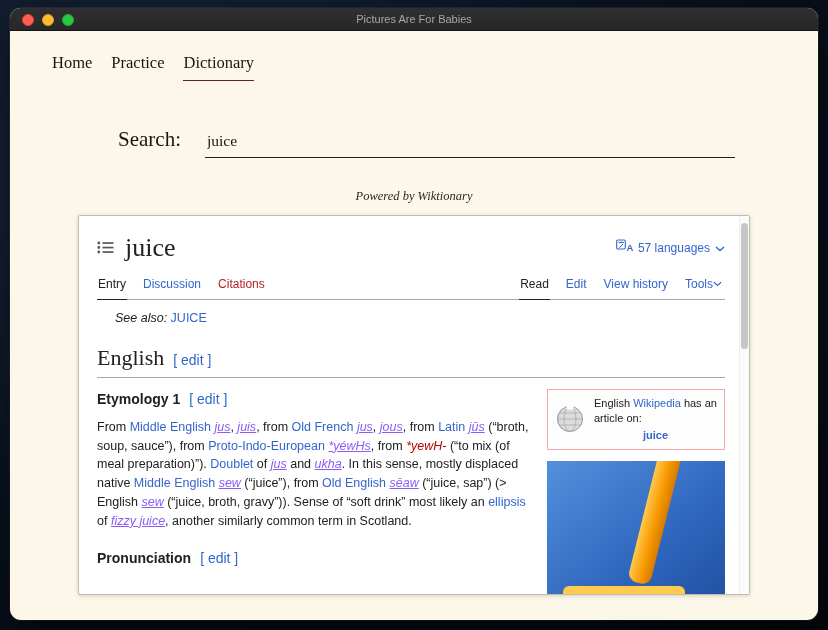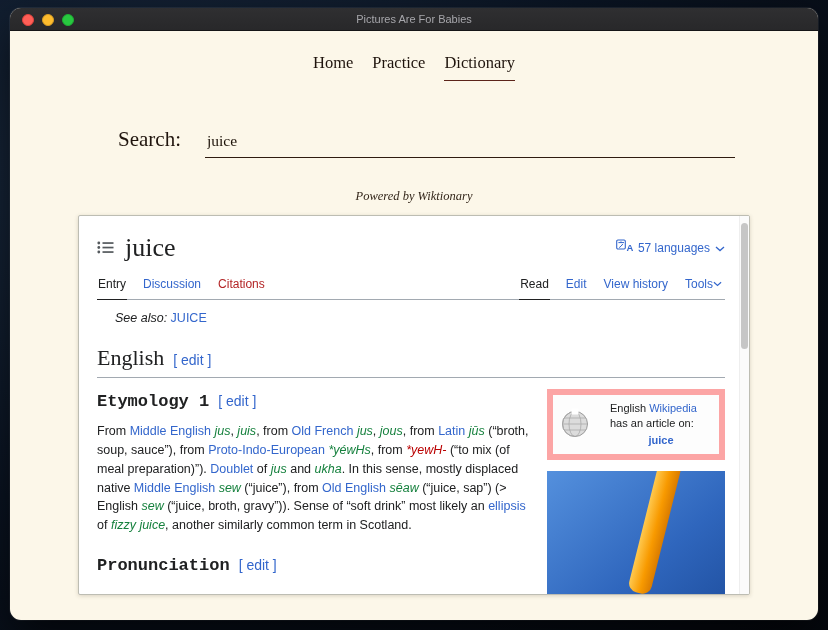--- a/index.html
+++ b/index.html
@@ -22,21 +22,21 @@
   }
   .titlebar-title{ color:#a6a6ab; font-size:11px; }
   .traffic{ position:absolute; left:12px; top:6px; display:flex; gap:8px; }
   .dot{ width:12px; height:12px; border-radius:50%; }
   .dot-close{ background:#ff5f57; border:0.5px solid #e0443e; }
   .dot-min{ background:#febc2e; border:0.5px solid #d89e24; }
   .dot-zoom{ background:#28c840; border:0.5px solid #1faf34; }
 
   .app{ position:relative; flex:1; font-family:"Liberation Serif", serif; color:#1f140d; }
 
-  .nav{ position:absolute; top:22px; left:42px; right:42px; display:flex; justify-content:center; font-size:16.5px; }
+  .nav{ position:absolute; top:22px; left:42px; right:42px; display:flex; justify-content:space-between; font-size:16.5px; }
   .nav-group{ display:flex; gap:19px; }
   .nav-item{ padding-bottom:7px; cursor:default; }
   .nav-item.active{ border-bottom:1.5px solid #5c241a; }
 
   .search-row{ position:absolute; top:96px; left:108px; display:flex; align-items:baseline; }
   .search-label{ font-size:21px; margin-right:24px; }
   .search-input{
     width:530px; border:none; outline:none; background:transparent;
     border-bottom:1.5px solid #2f1c10; font-family:"Liberation Serif", serif;
     font-size:15.5px; color:#1c1208; padding:0 0 7px 2px;
@@ -73,23 +73,23 @@
   .see-also .lbl{ font-style:italic; }
   .see-also a{ color:#3366cc; text-decoration:none; }
 
   .lang-heading{ display:flex; align-items:baseline; gap:9px; margin-top:13px; }
   .lang-heading .h{ font-family:"Liberation Serif", serif; font-size:22px; font-weight:400; }
   .edit-lnk{ font-size:14px; color:#3366cc; cursor:pointer; }
   .h-rule{ border:none; border-top:1px solid #a2a9b1; margin:3px 0 11px; }
 
   .content{ position:relative; }
   .infobox{
-    float:right; clear:right; width:178px; border:6px solid #fca5a5; background:#fdfdfd;
+    float:right; clear:right; width:178px; border:1px solid #fca5a5; background:#fdfdfd;
     padding:6px 7px; margin:0 0 11px 14px; font-size:11px; line-height:1.35;
-    display:flex; gap:20px; align-items:center;
+    display:flex; gap:9px; align-items:center;
   }
   .infobox .txt{ flex:1; }
   .infobox .art-link{ display:block; text-align:center; color:#3366cc; font-weight:bold; margin-top:3px; cursor:pointer; }
 
   .oj-image{
     float:right; clear:right; width:178px; height:250px; margin:0 0 8px 14px;
     position:relative; overflow:hidden;
     background:linear-gradient(140deg,#5490dd 0%, #2f66bd 45%, #123c86 100%);
   }
   .oj-glass{
@@ -111,30 +111,30 @@
     transform:rotate(14deg);
     background:linear-gradient(90deg,#ffc94f,#f89a00 55%,#d97b00);
     border-radius:9px;
   }
   .oj-splash{
     position:absolute; left:66px; bottom:104px; width:58px; height:20px; border-radius:50%;
     background:radial-gradient(ellipse at center, rgba(255,222,130,.95), rgba(255,190,60,.25) 70%, transparent 75%);
   }
 
   .sec-heading{ display:flex; align-items:baseline; gap:9px; margin:3px 0 8px; }
-  .sec-heading .h{ font-weight:bold; font-size:17px;font-family:Liberation Mono, monospace; }
+  .sec-heading .h{ font-weight:bold; font-size:14px; }
   .etym-p{ margin:0 0 14px; }
   .pron-head{ margin-top:18px; }
   .pron-list{ margin:7px 0 0 7px; padding-left:17px; }
   .pron-list li{ margin-bottom:5px; }
 
   
   .k-t{ color:inherit; }
   .k-l{ color:#3366cc; cursor:pointer; }
-  .k-il{ color:#15803d; font-style:italic; cursor:pointer; }
+  .k-il{ color:#8b5cf6; font-style:italic; cursor:pointer;text-decoration:underline; }
   .k-irl{ color:#ba0000; font-style:italic; cursor:pointer; }
   sup.k-supl{ color:#3366cc; font-size:9px; cursor:pointer; }
   .k-ipa{ font-family:"DejaVu Sans", sans-serif; }
 </style>
 </head>
 <body>
 
 <div class="window">
 
   <div class="titlebar">

